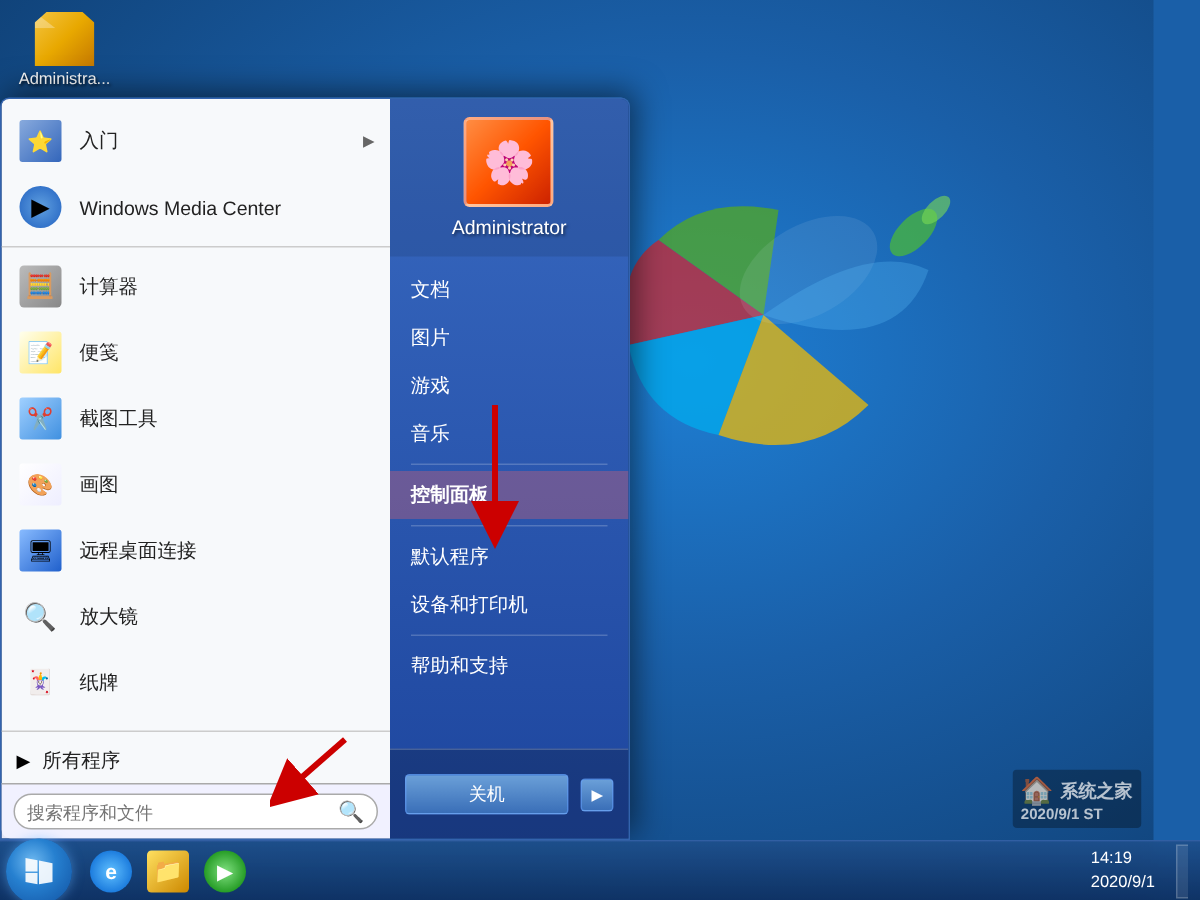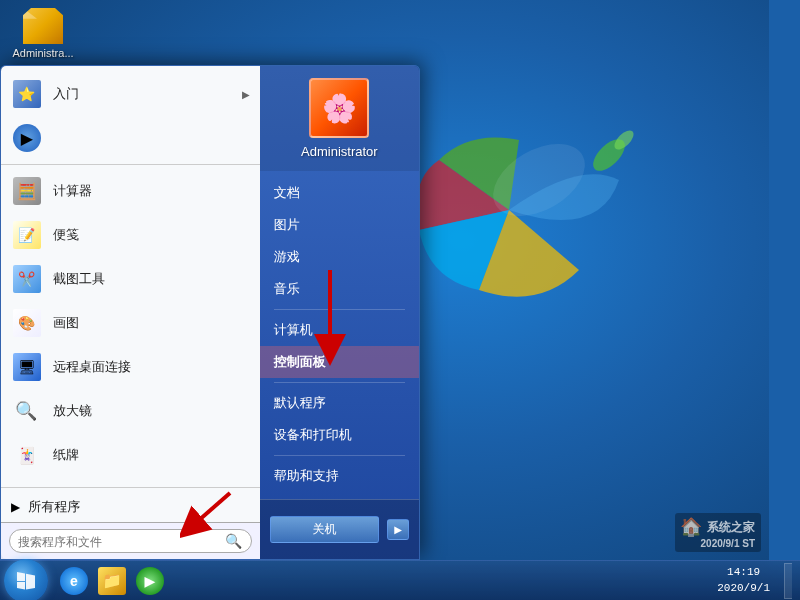--- a/index.html
+++ b/index.html
@@ -127,26 +127,25 @@
       display: flex;
       align-items: center;
       gap: 3px;
       padding: 2px 6px;
       border: 1px solid rgba(255,255,255,0.2);
       border-radius: 3px;
       background: rgba(255,255,255,0.05);
       height: 28px;
     }
     .tray-clock {
-      text-align: center;
+      text-align: left;
       padding: 2px 6px;
       font-size: 11px;
       color: white;
       line-height: 1.4;
-      font-family: Liberation Mono, monospace;
     }
     .show-desktop-btn {
       width: 8px;
       height: 36px;
       background: rgba(255,255,255,0.1);
       border: 1px solid rgba(255,255,255,0.2);
       border-right: none;
       margin-left: 4px;
       cursor: pointer;
     }
@@ -496,20 +495,21 @@
             <div class="icon-start-item">⭐</div>
           </div>
           <span class="start-item-label">入门</span>
           <span class="start-item-arrow">▶</span>
         </div>
 
         <div class="start-item">
           <div class="start-item-icon">
             <div class="icon-wmc">▶</div>
           </div>
+          <span class="start-item-label">Windows Media Center</span>
         </div>
 
         <div class="start-separator"></div>
 
         <div class="start-item">
           <div class="start-item-icon">
             <div class="icon-calculator">🧮</div>
           </div>
           <span class="start-item-label">计算器</span>
         </div>
@@ -578,21 +578,20 @@
         <div class="user-avatar">🌸</div>
         <span class="user-name">Administrator</span>
       </div>
 
       <div class="right-items">
         <span class="right-item">文档</span>
         <span class="right-item">图片</span>
         <span class="right-item">游戏</span>
         <span class="right-item">音乐</span>
         <div class="right-separator"></div>
-        <span class="right-item">计算机</span>
         <span class="right-item highlighted">控制面板</span>
         <div class="right-separator"></div>
         <span class="right-item">默认程序</span>
         <span class="right-item">设备和打印机</span>
         <div class="right-separator"></div>
         <span class="right-item">帮助和支持</span>
       </div>
 
       <div class="shutdown-bar">
         <button class="shutdown-btn">关机</button>
@@ -651,16 +650,16 @@
       </marker>
     </defs>
     <path d="M 50 5 L 10 40" stroke="#cc0000" stroke-width="4" fill="none" marker-end="url(#arrowhead2)"></path>
   </svg>
 
   <div class="watermark">
     <div style="display:flex;align-items:center;gap:4px;">
       <span style="font-size:18px;">🏠</span>
       <span style="font-size:12px;">系统之家</span>
     </div>
-    <div style="font-size:10px;text-align:right;">2020/9/1 ST</div>
+    <div style="font-size:10px;text-align:left;">2020/9/1 ST</div>
   </div>
 
 </div>
 
 </body></html>

